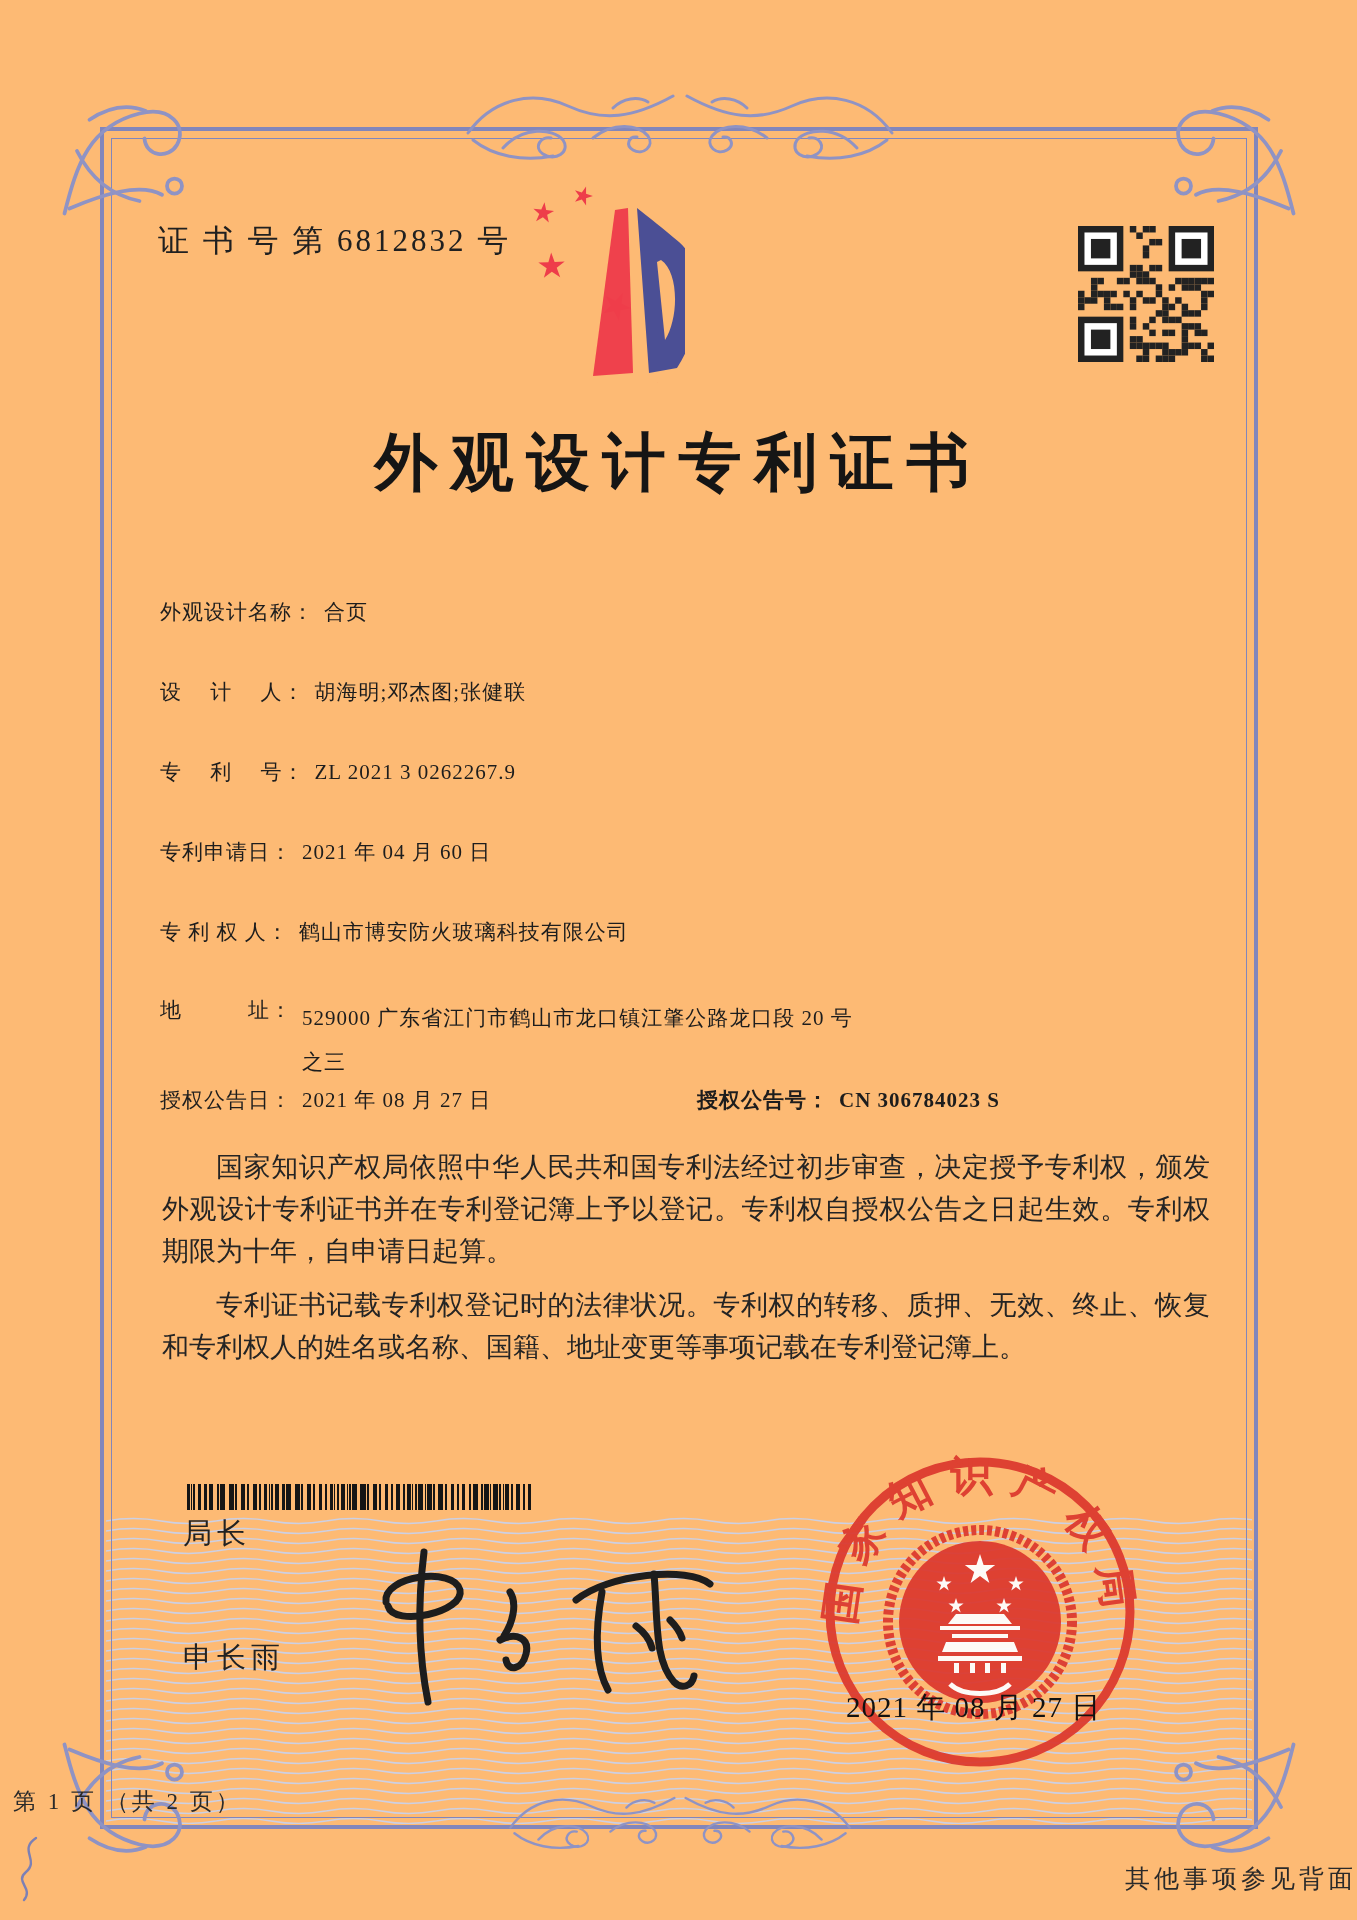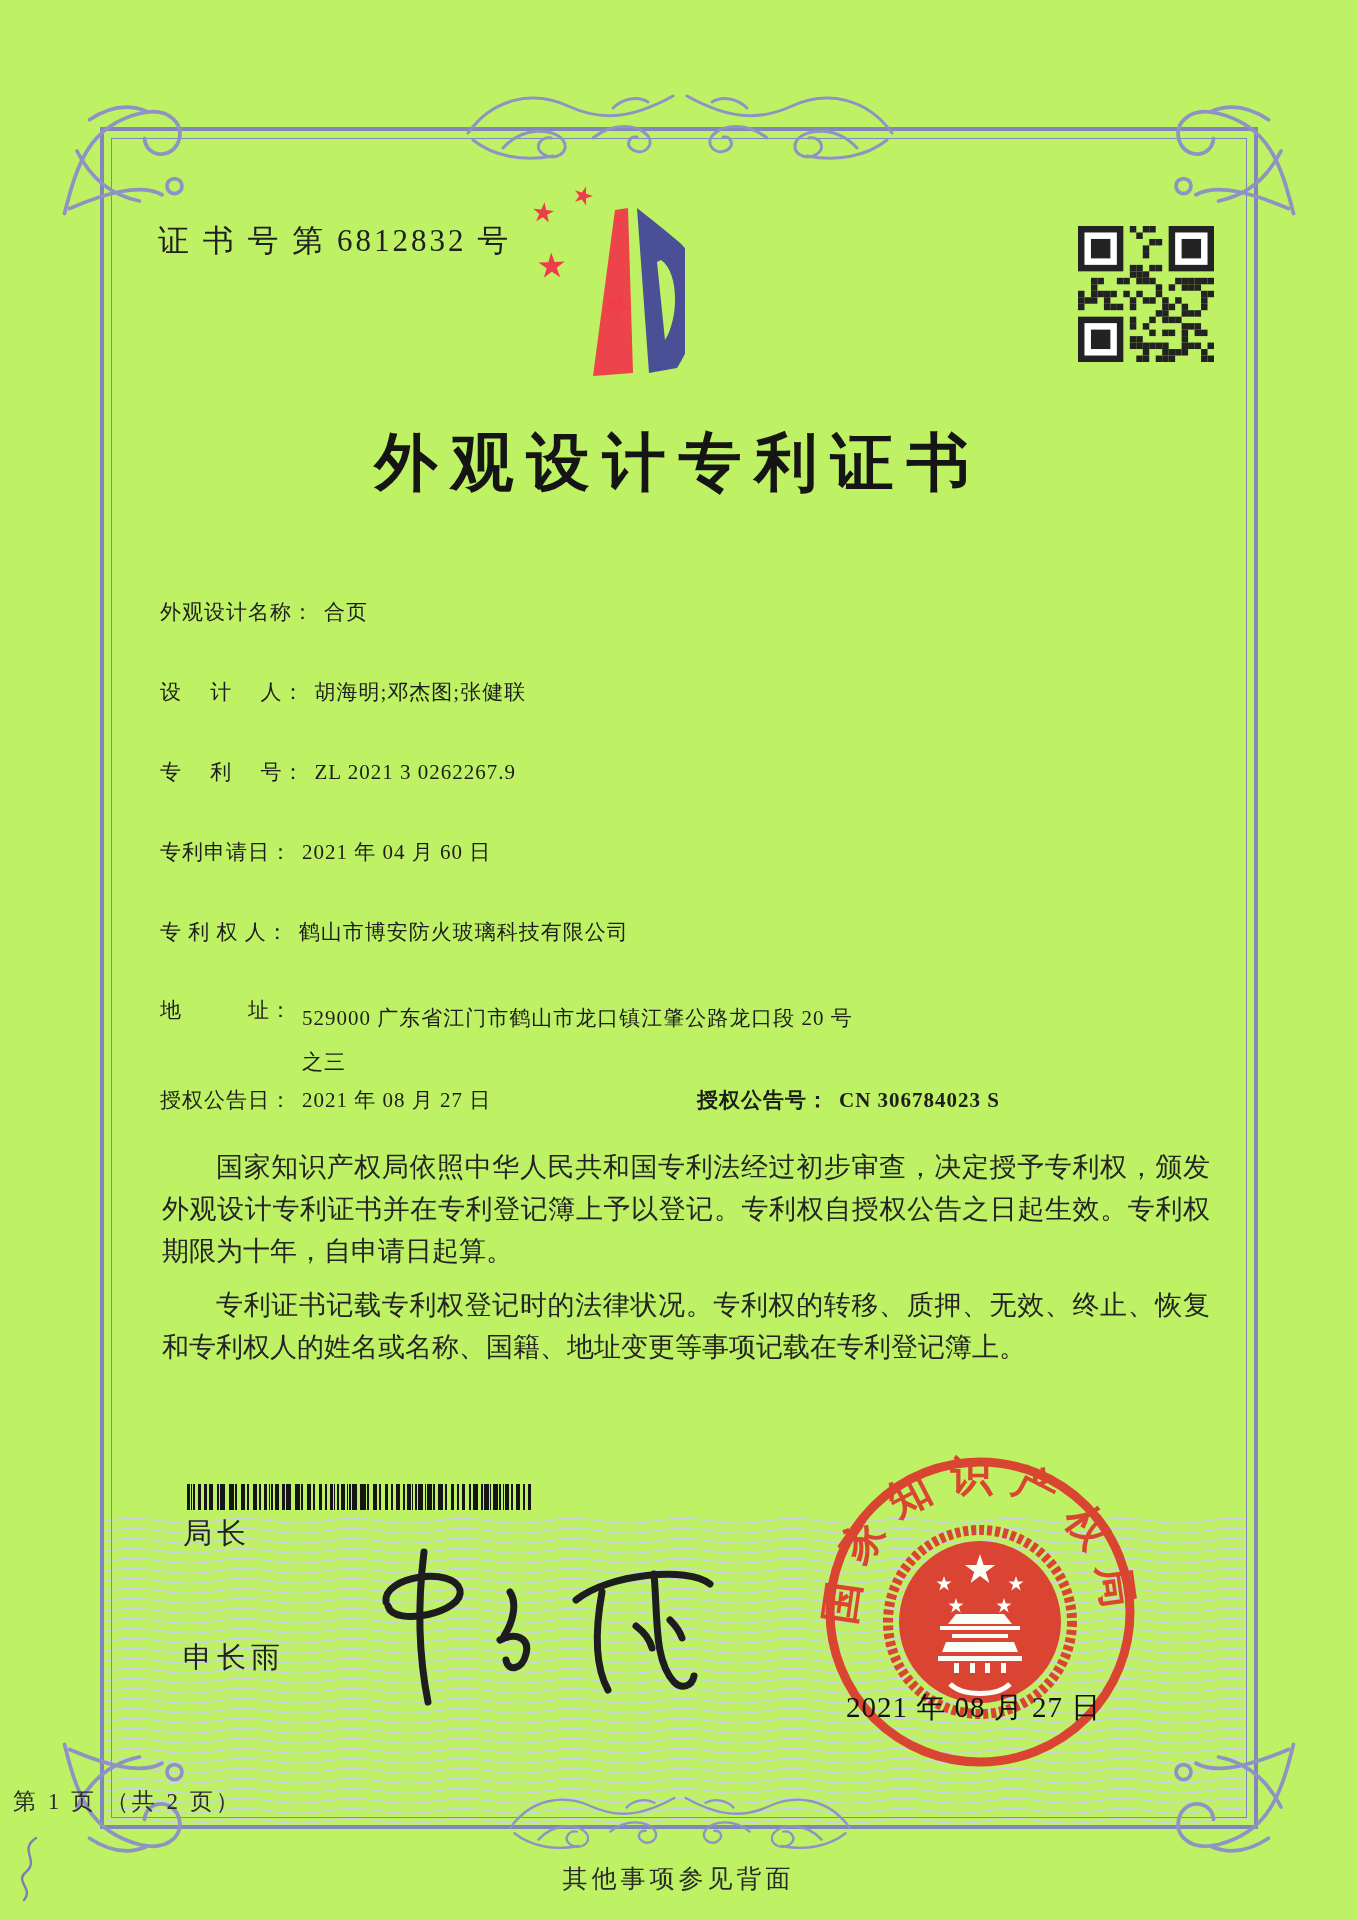--- a/index.html
+++ b/index.html
@@ -7,21 +7,21 @@
     --seal-red:#dc382e;
     --logo-red:#ee3d4a;
     --logo-blue:#4b4f95;
     --ink:#1f1f1f;
     --guilloche:#ccd0e4;
   }
   *{margin:0;padding:0;box-sizing:border-box;}
   html,body{background:#ffffff;}
   .page{
     position:relative;width:1357px;height:1920px;overflow:hidden;
-    background:#bef264;color:var(--ink);
+    background:#fdba74;color:var(--ink);
     font-family:"Liberation Serif","DejaVu Serif",serif;
   }
   
   .frame-outer{
     position:absolute;left:100px;top:127px;width:1158px;height:1702px;
     border:4px solid var(--frame);
   }
   .frame-inner{
     position:absolute;left:7px;top:7px;right:-0px;bottom:0;
     width:calc(100% - 14px);height:calc(100% - 14px);
@@ -75,21 +75,21 @@
   .seal{position:absolute;left:820px;top:1452px;width:320px;height:320px;opacity:.93;}
   .seal-date{
     position:absolute;left:846px;top:1688px;font-size:29px;letter-spacing:1px;color:#111;
     white-space:nowrap;
   }
   .page-info{
     position:absolute;left:13px;top:1786px;width:100%;
     font-size:23px;letter-spacing:3px;color:#2a2a2a;
   }
   .back-note{
-    position:absolute;left:0;top:1862px;width:100%;text-align:center;
+    position:absolute;left:0;top:1862px;width:100%;text-align:right;
     font-size:25px;letter-spacing:4px;color:#2a2a2a;
   }
 </style>
 </head>
 <body>
 
 <div class="page">
 
   <svg class="guilloche">
     <defs>

